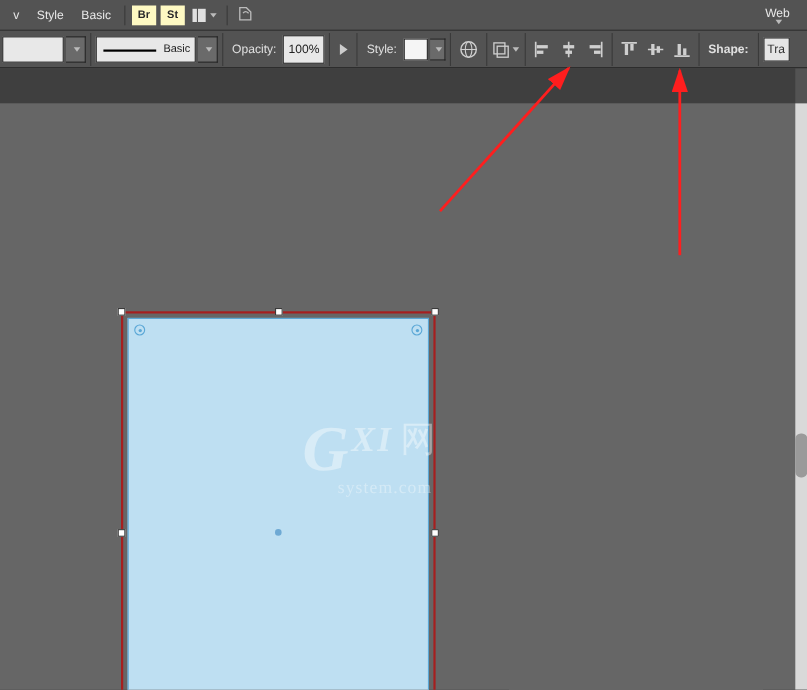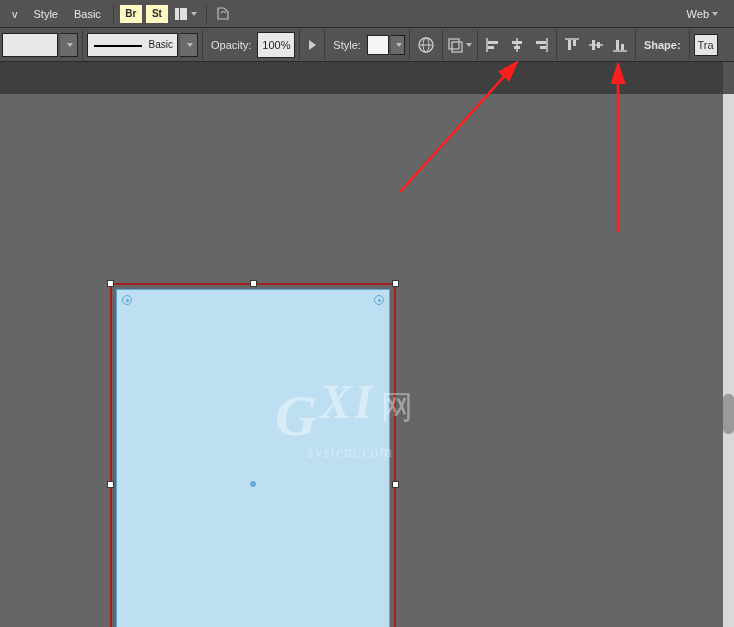--- a/index.html
+++ b/index.html
@@ -66,20 +66,21 @@
   .menubar-right {
     margin-left: auto;
     display: flex;
     align-items: center;
     padding-right: 6px;
   }
   .workspace-btn {
     padding: 4px 6px;
     display: flex;
     align-items: center;
+    flex-direction: column;
   }
 
   
   .optionsbar {
     height: 34px;
     background: #535353;
     border-bottom: 1px solid #2a2a2a;
     display: flex;
     align-items: center;
     padding: 0 2px;
@@ -226,21 +227,21 @@
     font-family: Georgia, serif;
     pointer-events: none;
     user-select: none;
   }
   .watermark .g {
     font-size: 58px; font-style: italic; font-weight: bold;
     display: inline-block; vertical-align: middle;
     color: rgba(255,255,255,0.4);
   }
   .watermark .xi {
-    font-size: 48px; font-weight: bold; font-style: italic;
+    font-size: 32px; font-weight: bold; font-style: italic;
     color: rgba(255,255,255,0.4);
     letter-spacing: 2px;
   }
   .watermark .w2 {
     font-size: 32px; color: rgba(255,255,255,0.4);
     margin-left: 4px;
   }
   .watermark .sub {
     font-size: 16px; color: rgba(255,255,255,0.35);
     letter-spacing: 1px;

